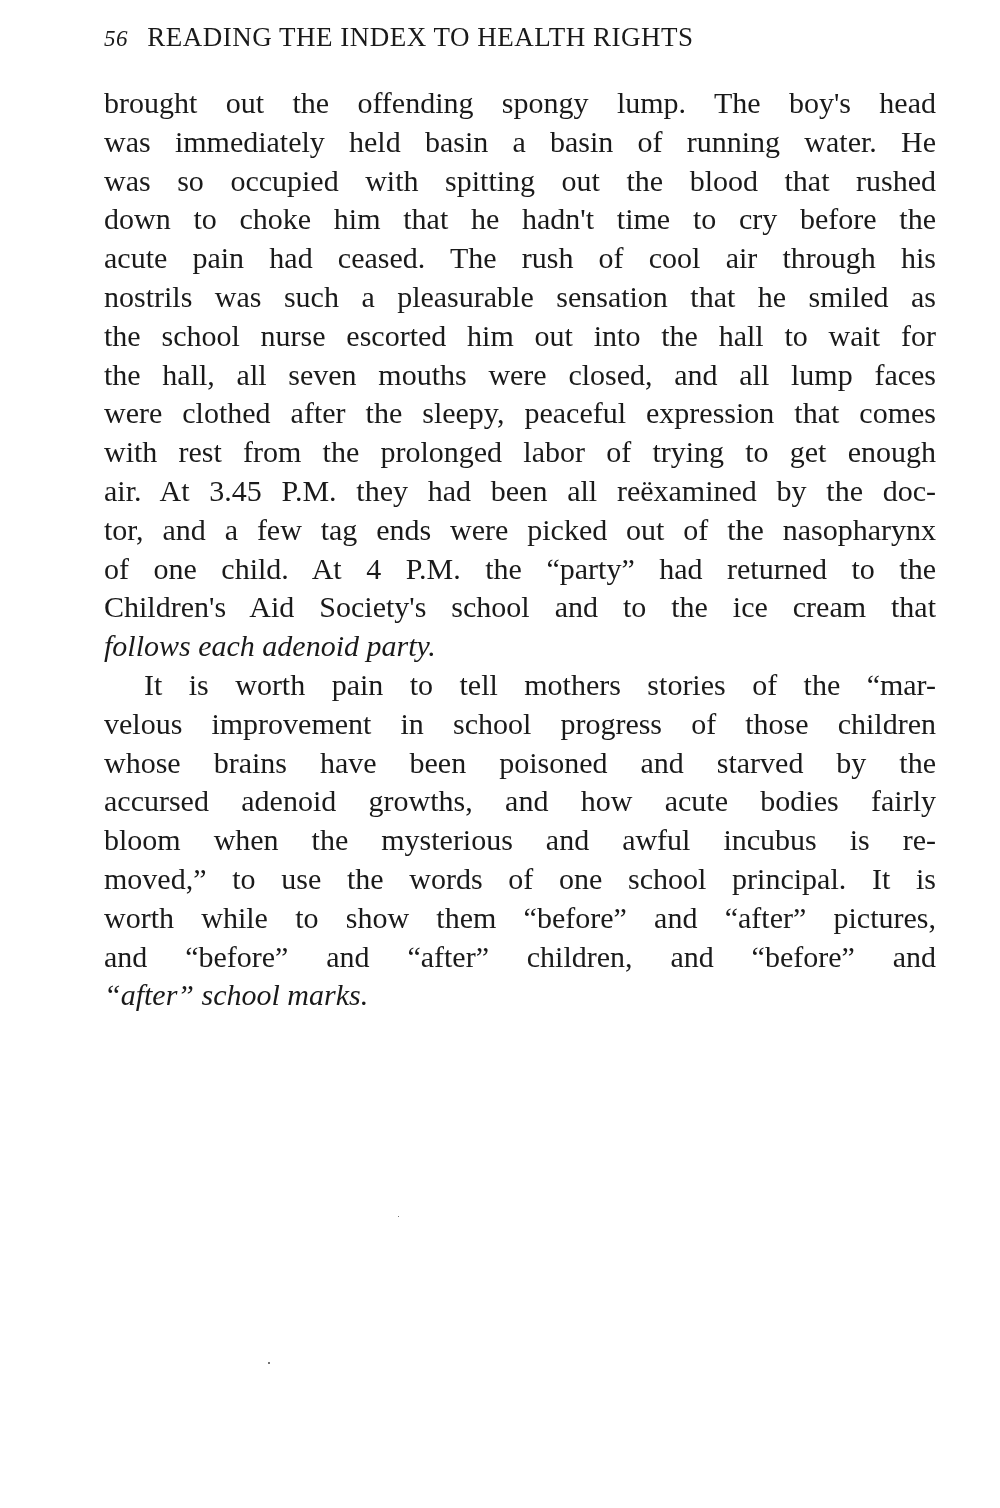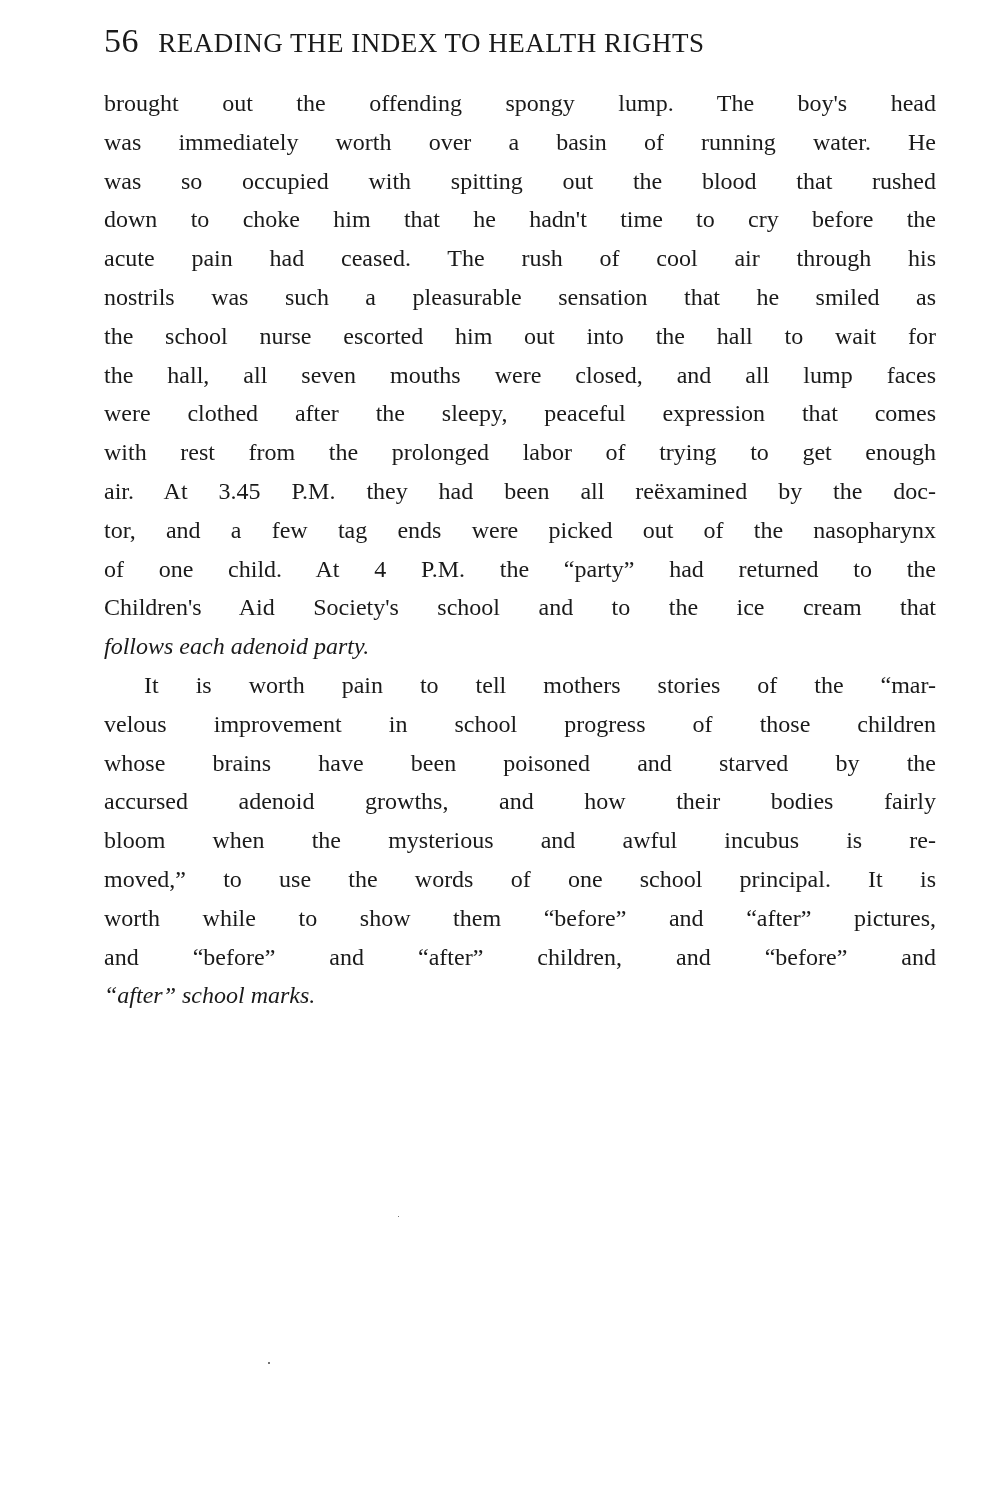--- a/index.html
+++ b/index.html
@@ -1,57 +1,57 @@
 <!DOCTYPE html>
 <html><head>
 <meta charset="utf-8">
 <style>
   html, body { margin: 0; padding: 0; background: #ffffff; }
   body { width: 1000px; height: 1508px; position: relative; overflow: hidden; }
   .page { position: absolute; left: 0; top: 0; width: 1000px; height: 1508px; background: #fff; color: #1a1a1a; font-family: "Liberation Serif", "DejaVu Serif", serif; }
   .header { position: absolute; left: 104px; top: 22px; width: 832px; font-size: 27px; letter-spacing: 0.5px; white-space: nowrap; }
-  .header .pnum { font-size: 34px; margin-right: 12px; }
+  .header .pnum { font-size: 23px; margin-right: 12px; font-style: italic; }
   .body { position: absolute; left: 104px; top: 84px; width: 832px; }
-  .line { display: block; height: 38.8px; line-height: 38.8px; font-size: 24px; white-space: nowrap; text-align: justify; text-align-last: justify; }
+  .line { display: block; height: 38.8px; line-height: 38.8px; font-size: 30px; white-space: nowrap; text-align: justify; text-align-last: justify; }
   .line.last { text-align-last: left; font-style: italic; }
   .line.indent { padding-left: 40px; }
   .speck { position: absolute; width: 2px; height: 2px; background: #444; border-radius: 1px; }
 </style>
 </head>
 <body>
 
 <div class="page">
   <div class="header">
     <span class="pnum">56</span>
     <span>READING THE INDEX TO HEALTH RIGHTS</span>
   </div>
 
   <div class="body">
     <div>
       <span class="line">brought out the offending spongy lump. The boy's head</span>
-      <span class="line">was immediately worth over a basin of running water. He</span>
+      <span class="line">was immediately held basin a basin of running water. He</span>
       <span class="line">was so occupied with spitting out the blood that rushed</span>
       <span class="line">down to choke him that he hadn't time to cry before the</span>
       <span class="line">acute pain had ceased. The rush of cool air through his</span>
       <span class="line">nostrils was such a pleasurable sensation that he smiled as</span>
       <span class="line">the school nurse escorted him out into the hall to wait for</span>
       <span class="line">the hall, all seven mouths were closed, and all lump faces</span>
       <span class="line">were clothed after the sleepy, peaceful expression that comes</span>
       <span class="line">with rest from the prolonged labor of trying to get enough</span>
       <span class="line">air. At 3.45 P.M. they had been all reëxamined by the doc-</span>
       <span class="line">tor, and a few tag ends were picked out of the nasopharynx</span>
       <span class="line">of one child. At 4 P.M. the “party” had returned to the</span>
       <span class="line">Children's Aid Society's school and to the ice cream that</span>
       <span class="line last">follows each adenoid party.</span>
     </div>
     <div>
       <span class="line indent">It is worth pain to tell mothers stories of the “mar-</span>
       <span class="line">velous improvement in school progress of those children</span>
       <span class="line">whose brains have been poisoned and starved by the</span>
-      <span class="line">accursed adenoid growths, and how their bodies fairly</span>
+      <span class="line">accursed adenoid growths, and how acute bodies fairly</span>
       <span class="line">bloom when the mysterious and awful incubus is re-</span>
       <span class="line">moved,” to use the words of one school principal. It is</span>
       <span class="line">worth while to show them “before” and “after” pictures,</span>
       <span class="line">and “before” and “after” children, and “before” and</span>
       <span class="line last">“after” school marks.</span>
     </div>
   </div>
 
   <div class="speck" style="left:398px; top:1216px; width:1px; height:1px;"></div>
   <div class="speck" style="left:268px; top:1362px;"></div>

